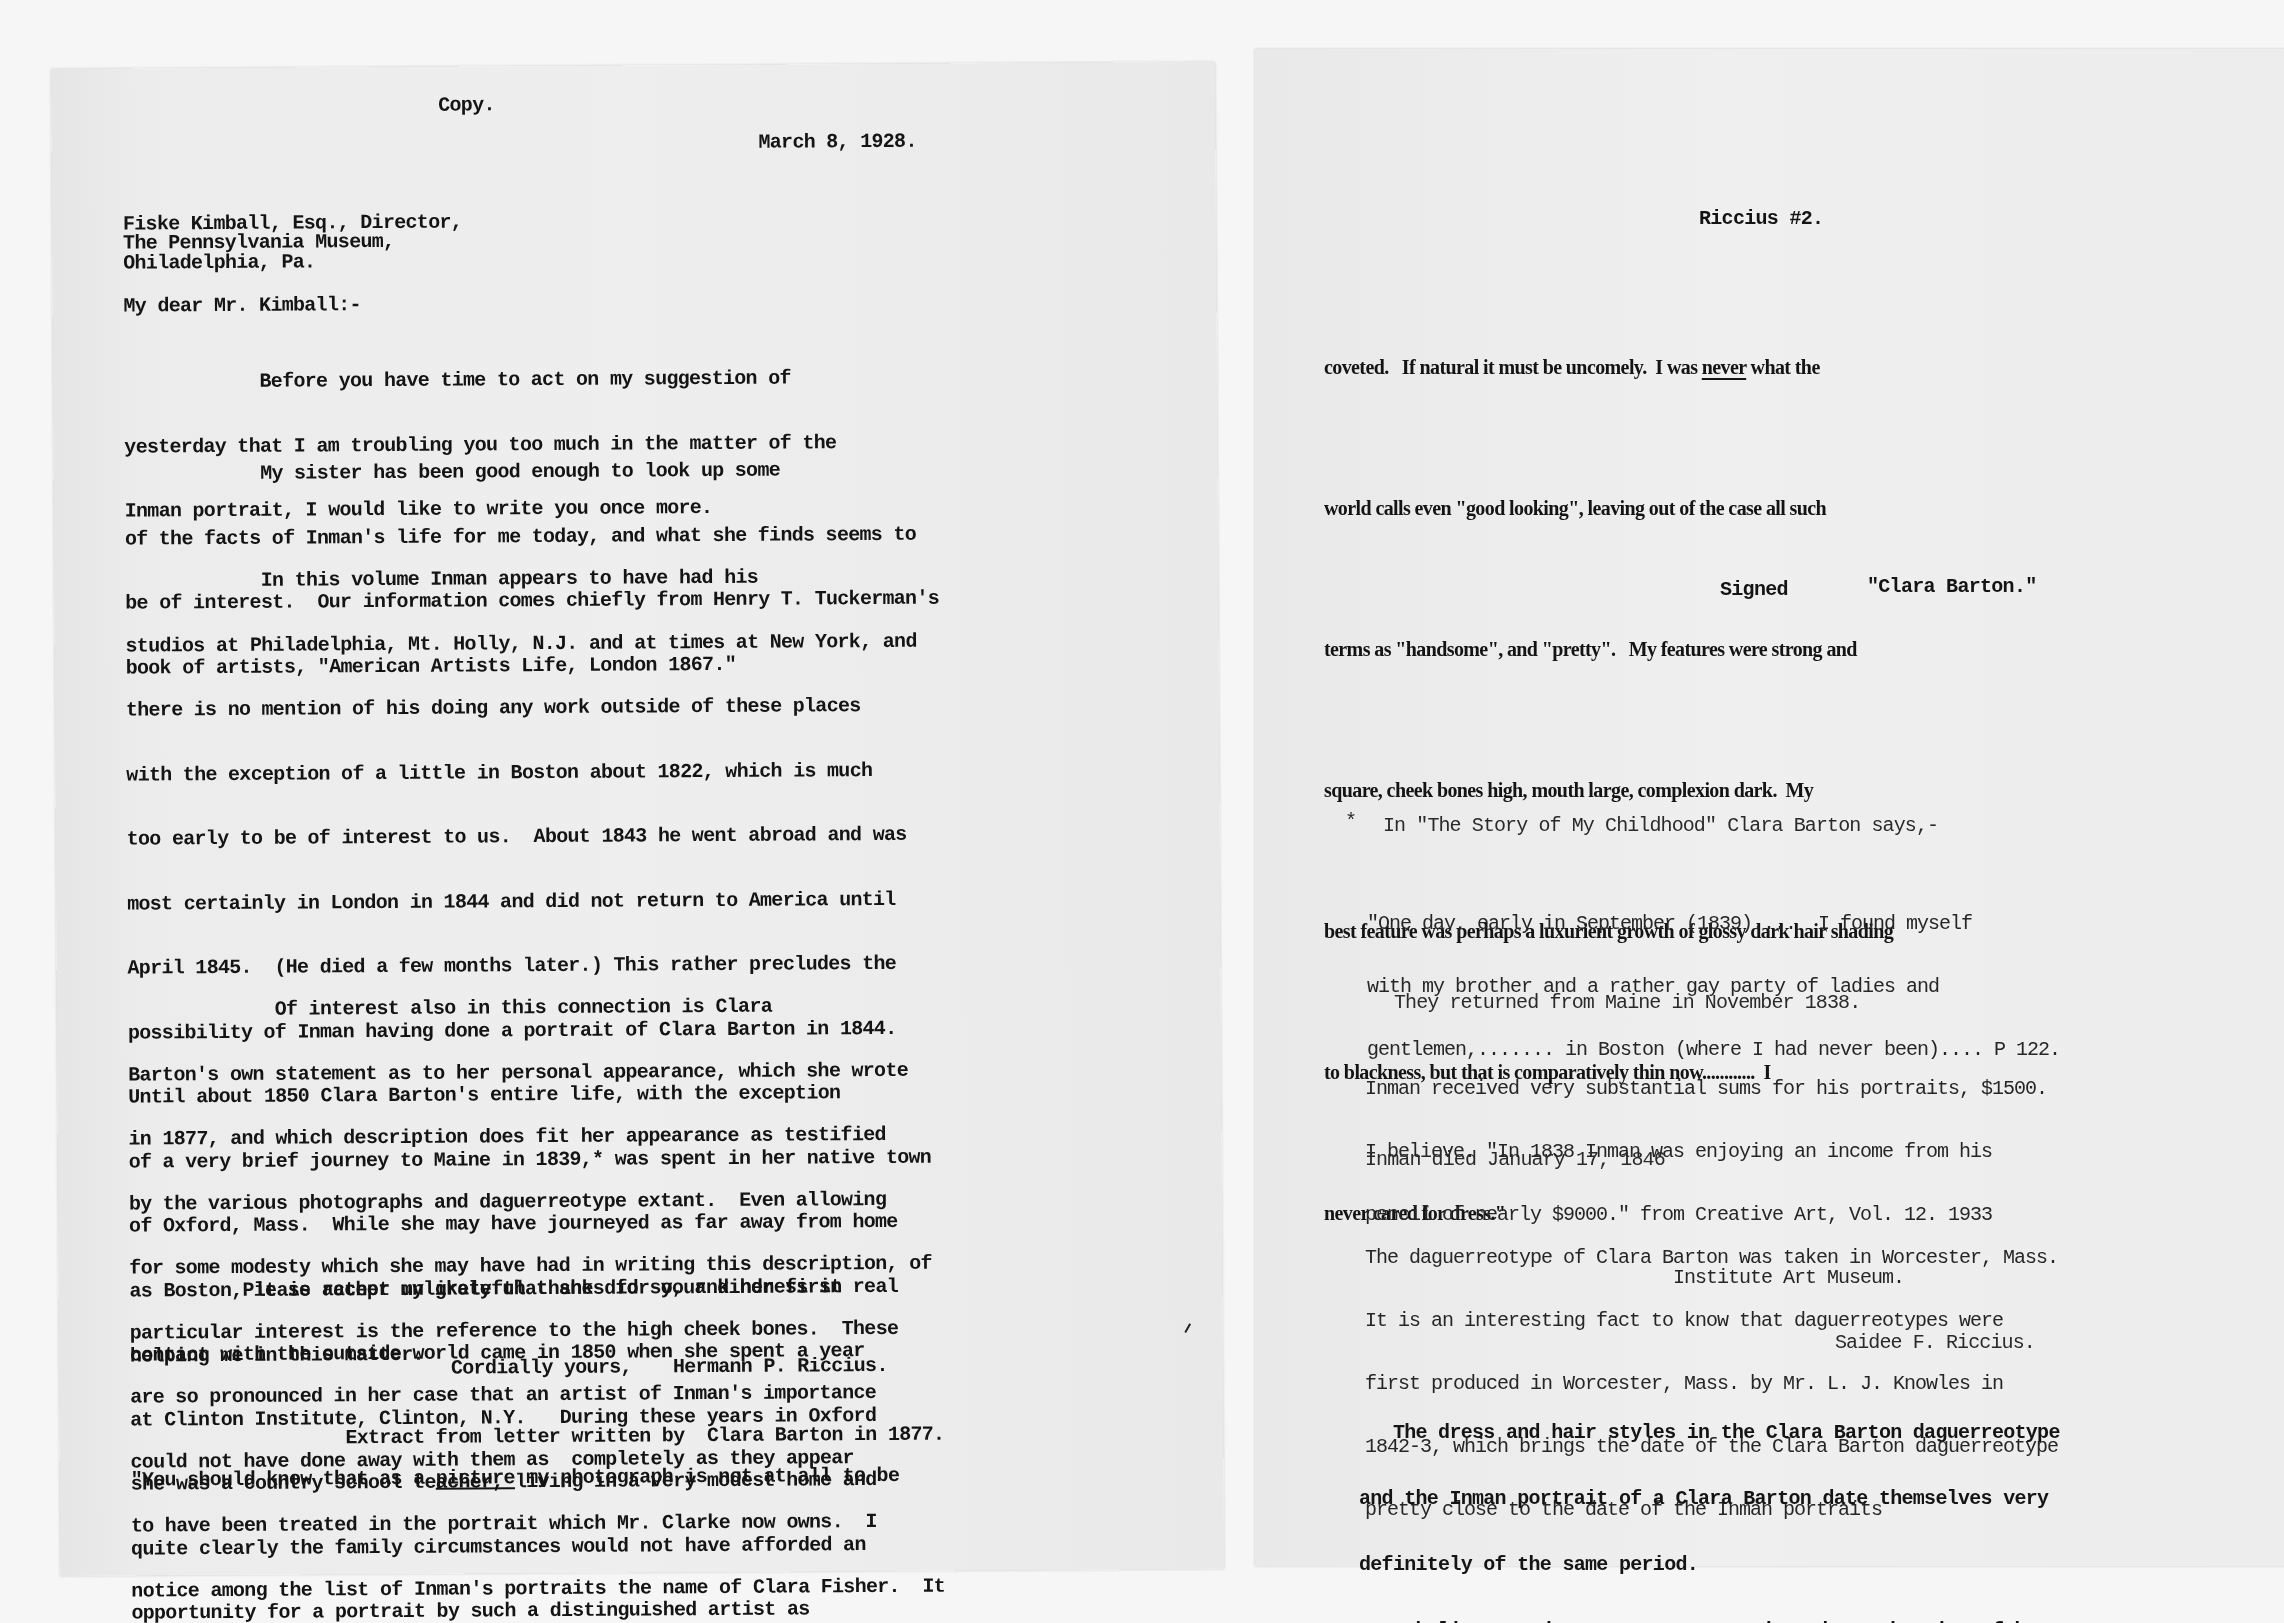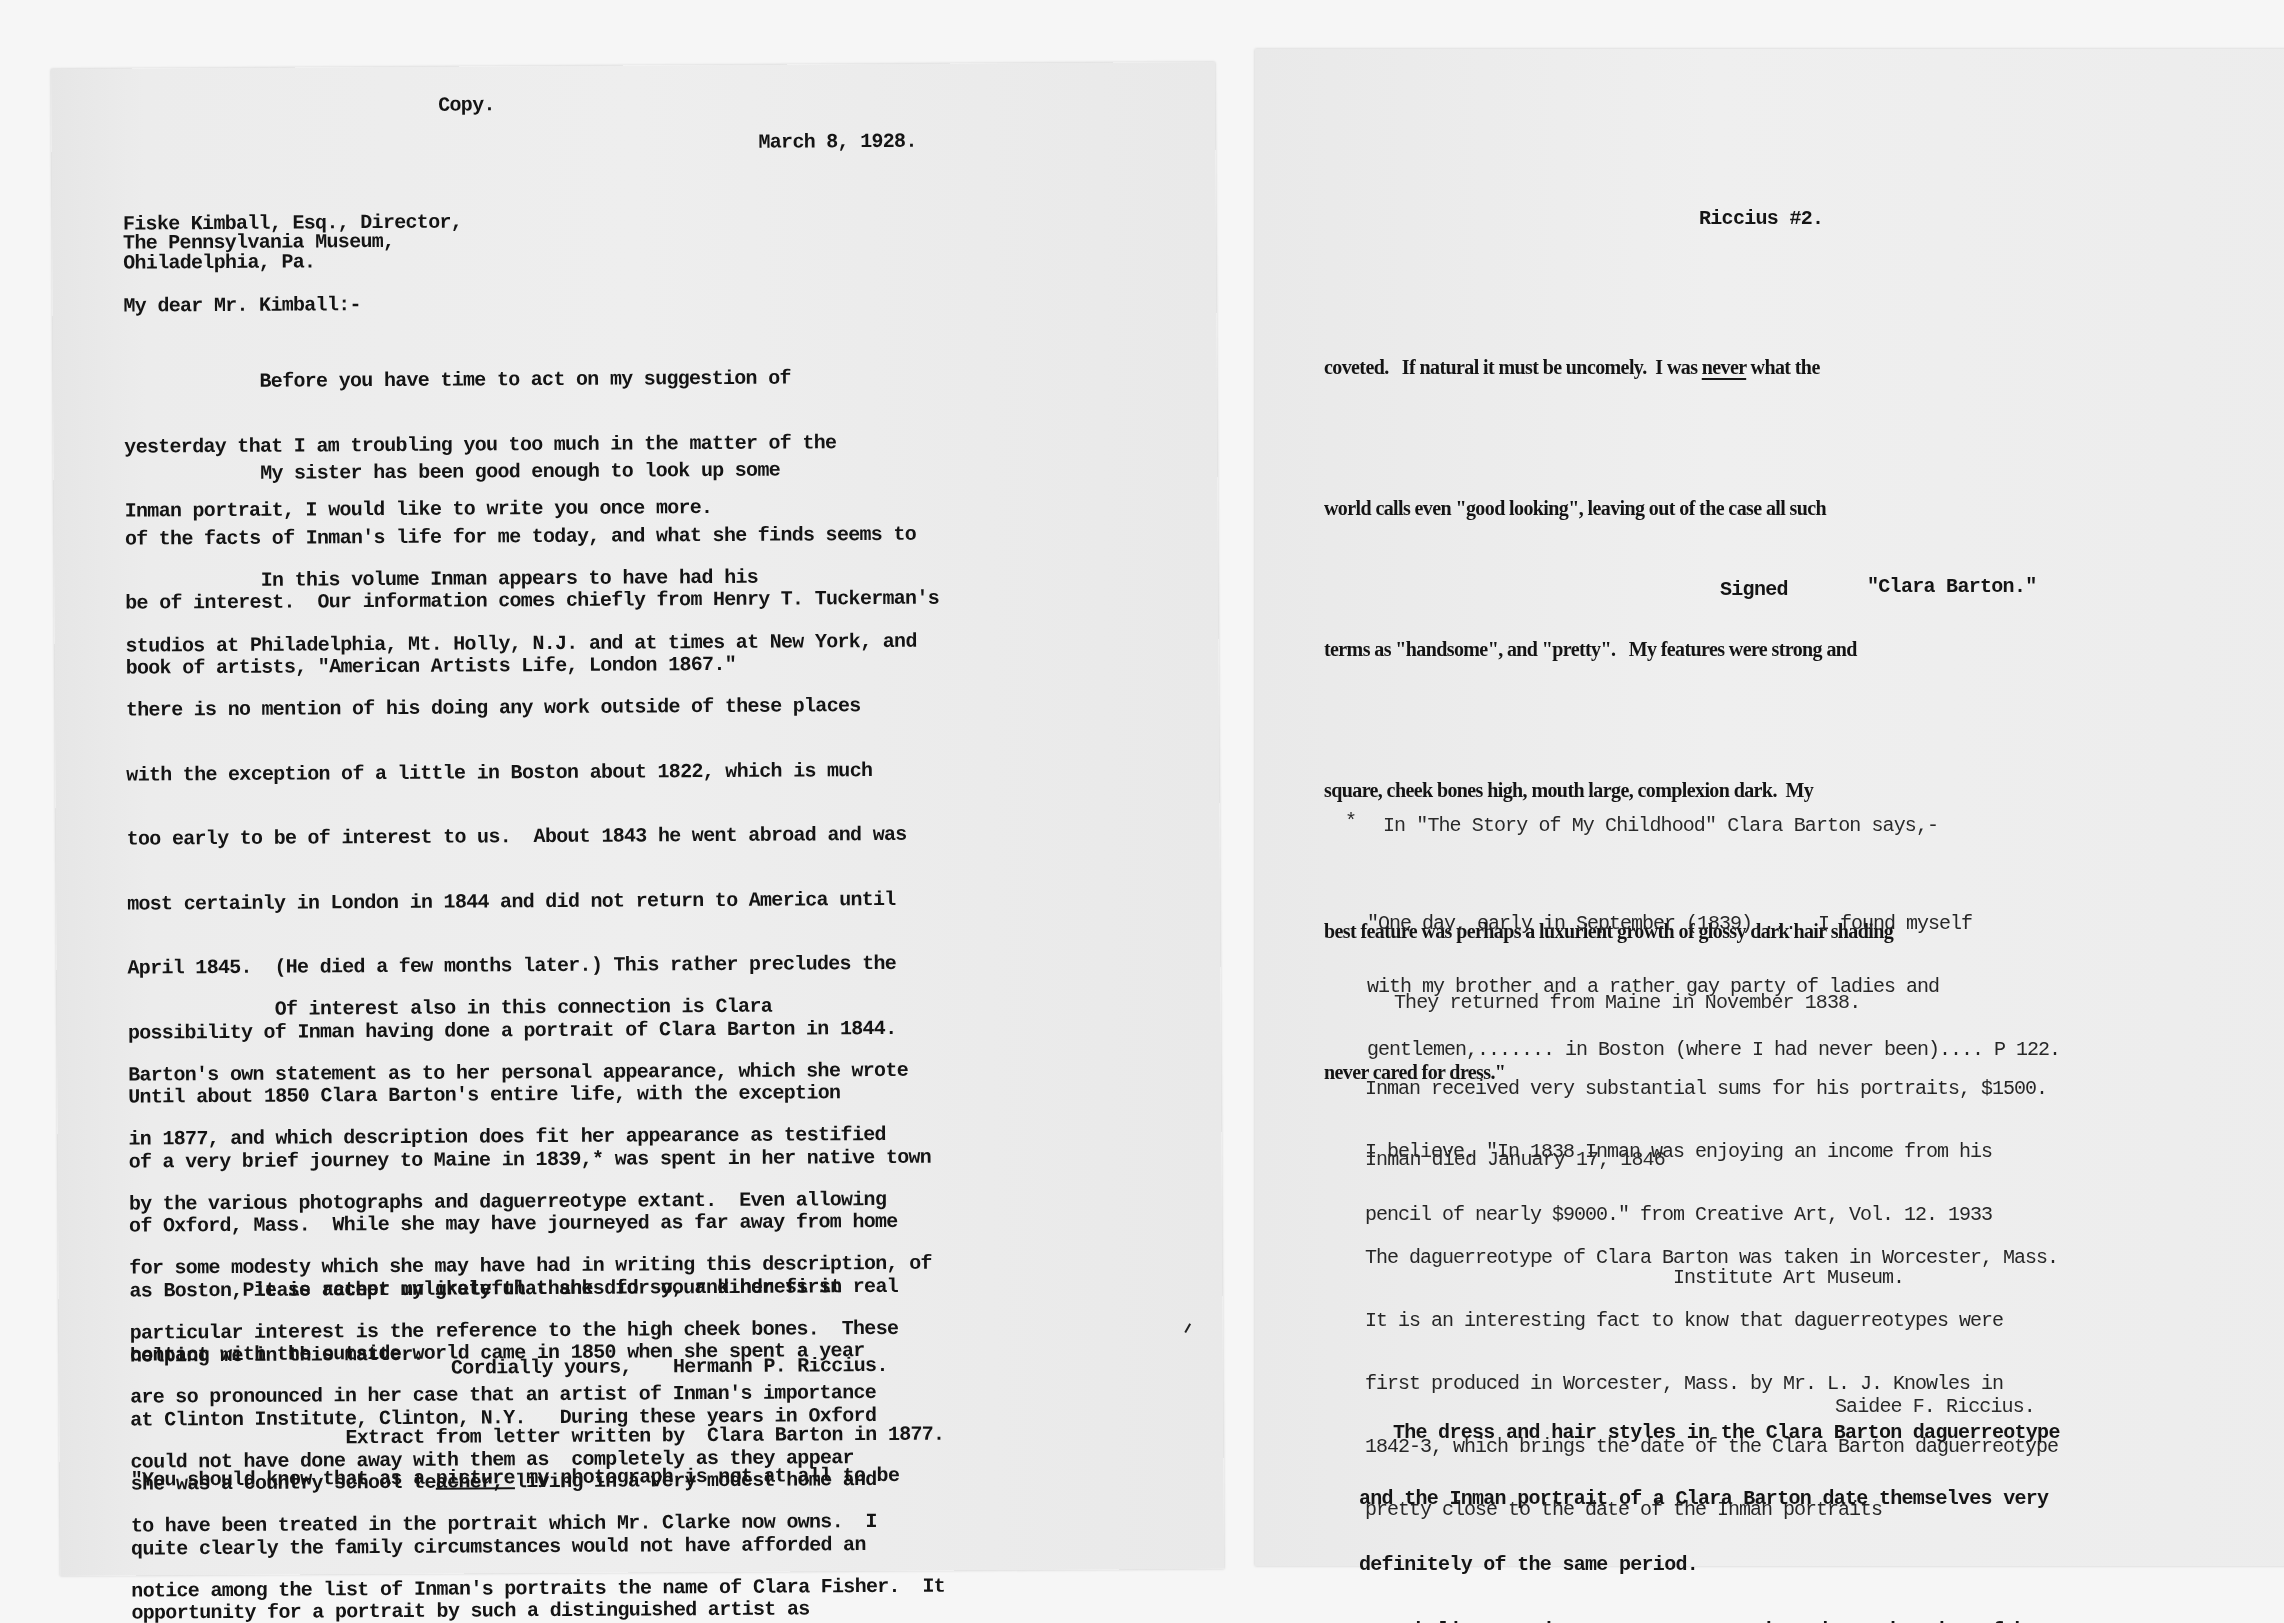--- a/index.html
+++ b/index.html
@@ -107,20 +107,21 @@
 
 <div class="page" id="page-right">
   <div class="t" style="left:444px; top:114px;margin-top:46px;">Riccius #2.</div>
 
   <div class="para ds" style="left:69px; top:201px;font-family:Liberation Serif, serif;">
     <div><span>coveted.   If natural it must be uncomely.  I was </span><span class="u">never</span><span> what the</span></div>
     <div>world calls even "good looking", leaving out of the case all such</div>
     <div>terms as "handsome", and "pretty".   My features were strong and</div>
     <div>square, cheek bones high, mouth large, complexion dark.  My</div>
     <div>best feature was perhaps a luxurient growth of glossy dark hair shading</div>
+    <div>to blackness, but that is comparatively thin now............  I</div>
     <div>never cared for dress."</div>
   </div>
 
   <div class="t" style="left:465px; top:531px;">Signed</div>
   <div class="t" style="left:612px; top:528px;">"Clara Barton."</div>
 
   <div>
     <div class="t light" style="left:90px; top:763px;">*</div>
     <div class="t light" style="left:128px; top:767px;">In "The Story of My Childhood" Clara Barton says,-</div>
     <div class="para light" style="left:112px; top:822px;">
@@ -141,21 +142,21 @@
   <div class="t light" style="left:110px; top:1101px;">Inman died January 17, 1846</div>
 
   <div class="para light" style="left:110px; top:1156px;">
     <div>The daguerreotype of Clara Barton was taken in Worcester, Mass.</div>
     <div>It is an interesting fact to know that daguerreotypes were</div>
     <div>first produced in Worcester, Mass. by Mr. L. J. Knowles in</div>
     <div>1842-3, which brings the date of the Clara Barton daguerreotype</div>
     <div>pretty close to the date of the Inman portraits</div>
   </div>
 
-  <div class="t light" style="left:580px; top:1348px;">Saidee F. Riccius.</div>
+  <div class="t light" style="left:580px; top:1284px;">Saidee F. Riccius.</div>
 
   <div class="para" style="left:104px; top:1329px; line-height:22px;">
     <div>   The dress and hair styles in the Clara Barton daguerreotype</div>
     <div>and the Inman portrait of a Clara Barton date themselves very</div>
     <div>definitely of the same period.</div>
     <div>   I believe my daguerreotype was taken about the time of her</div>
     
     
   </div>
 </div>

